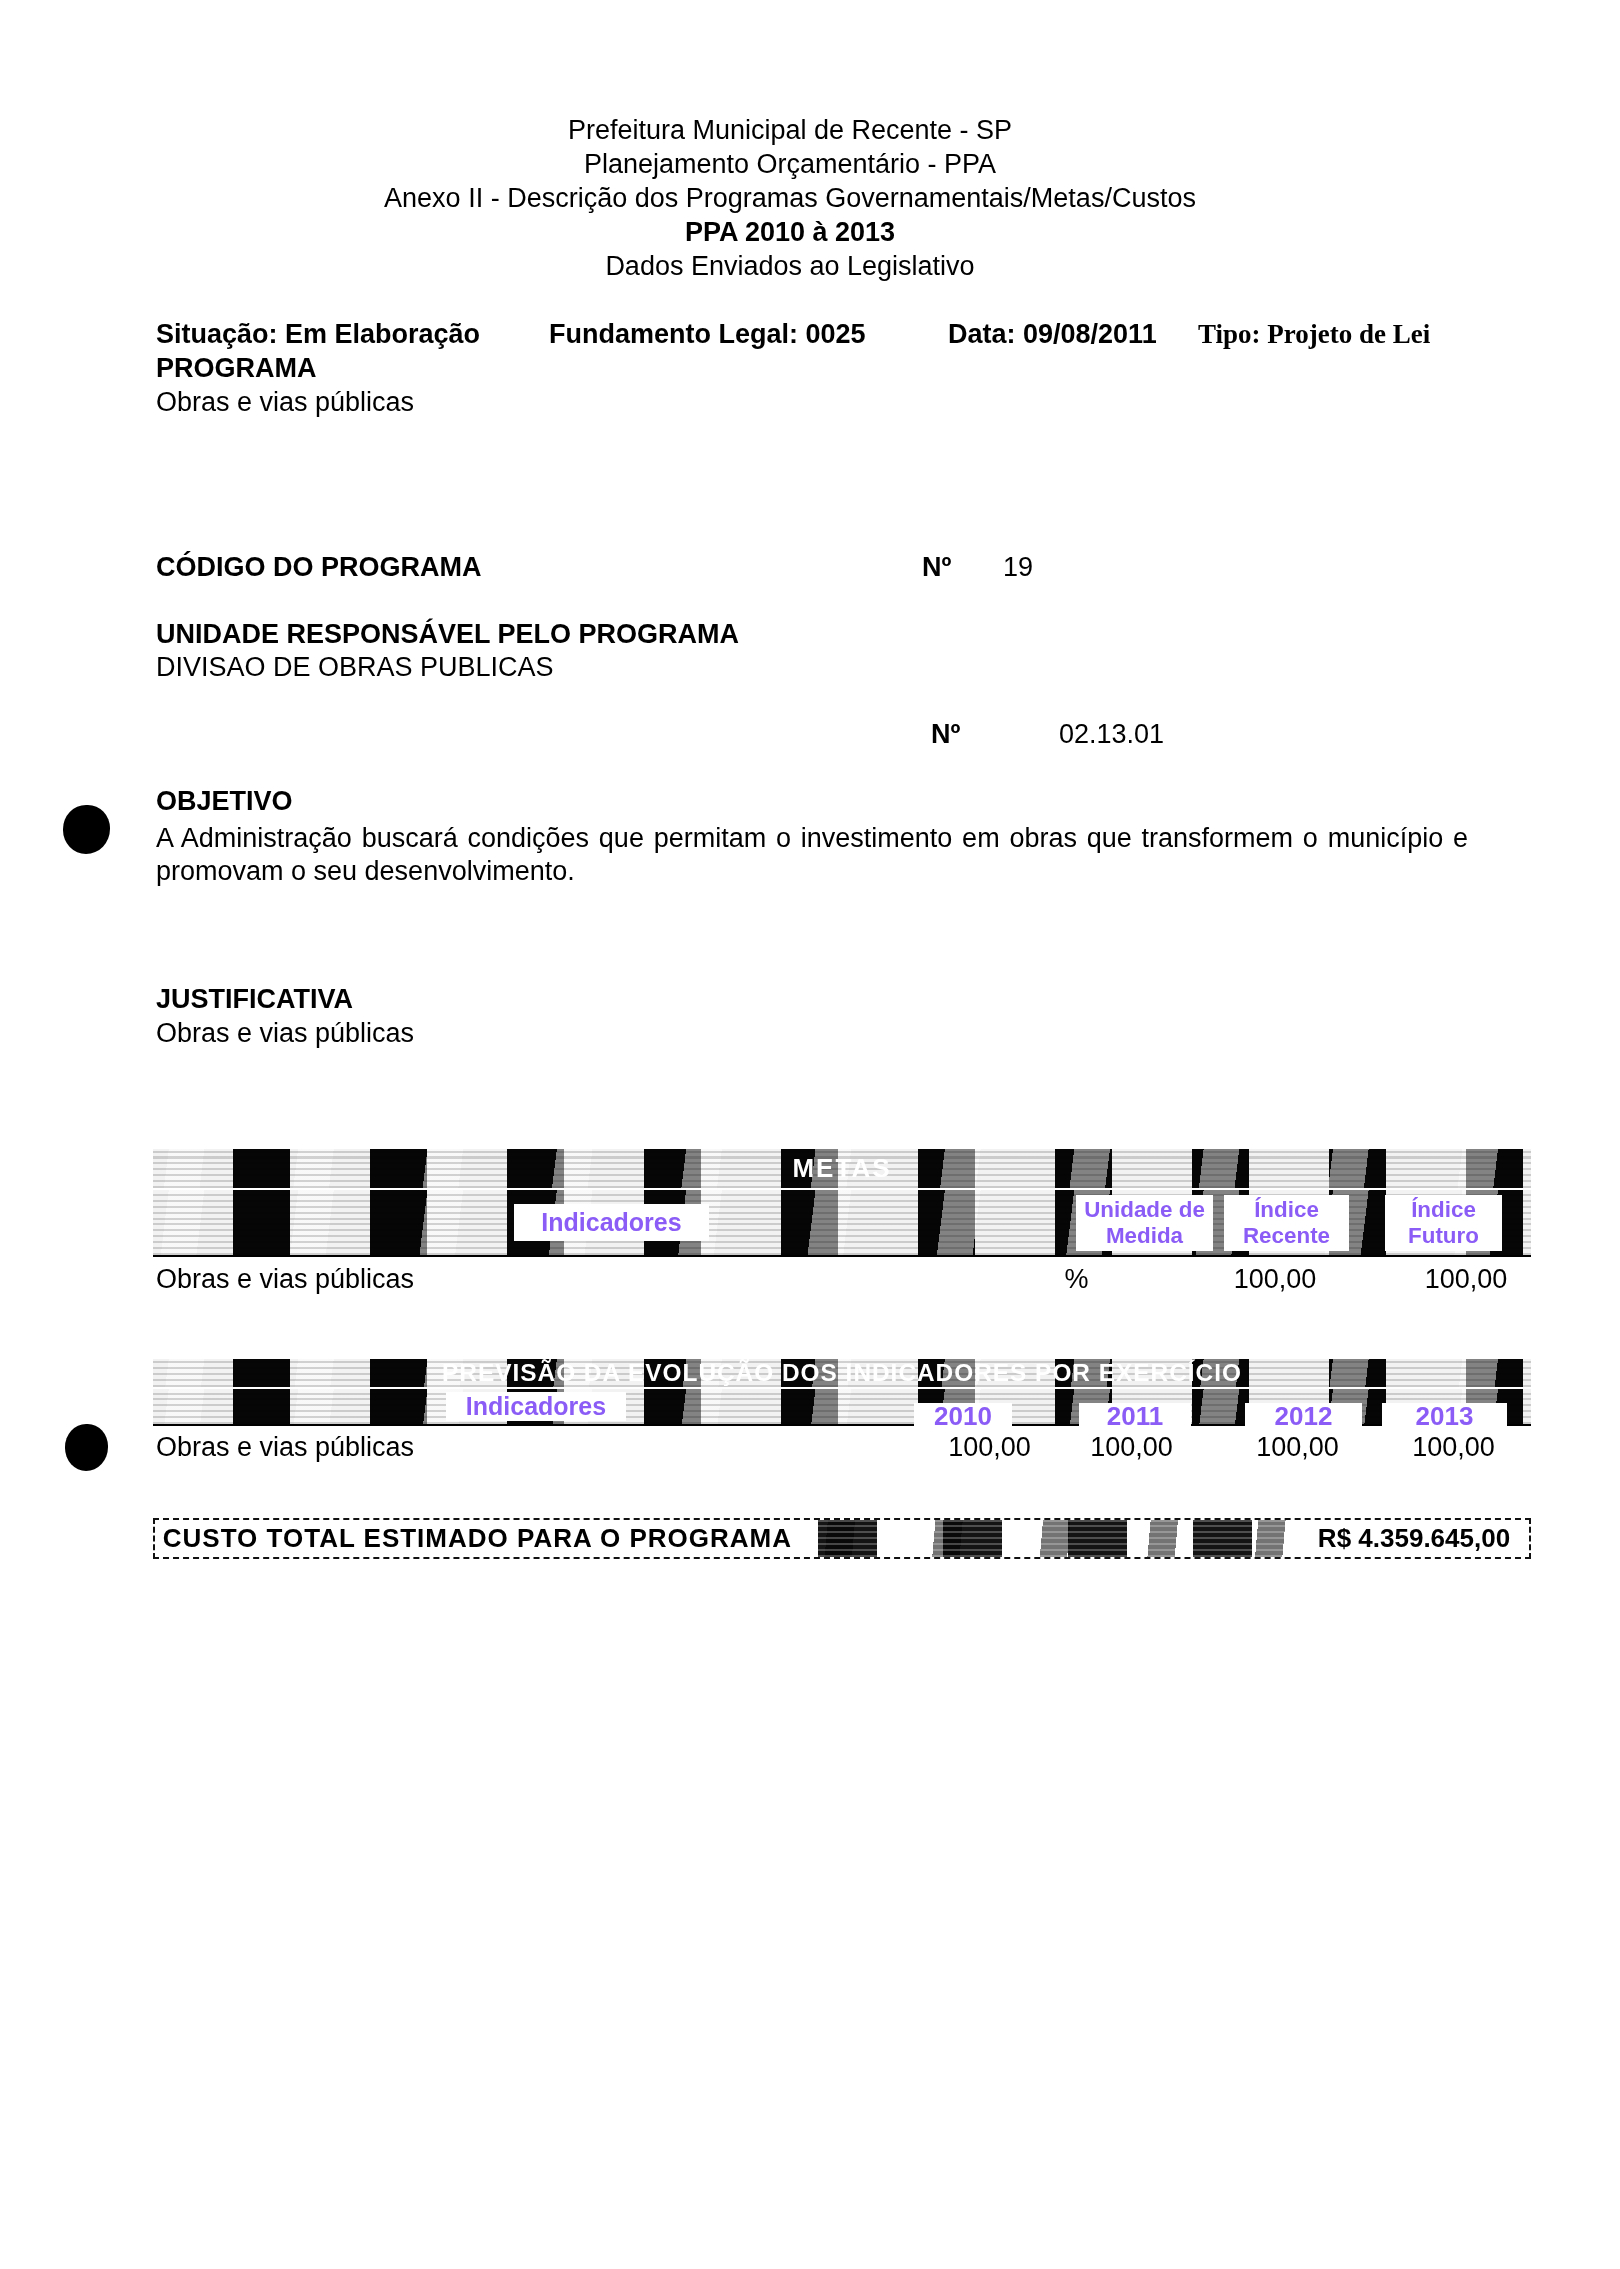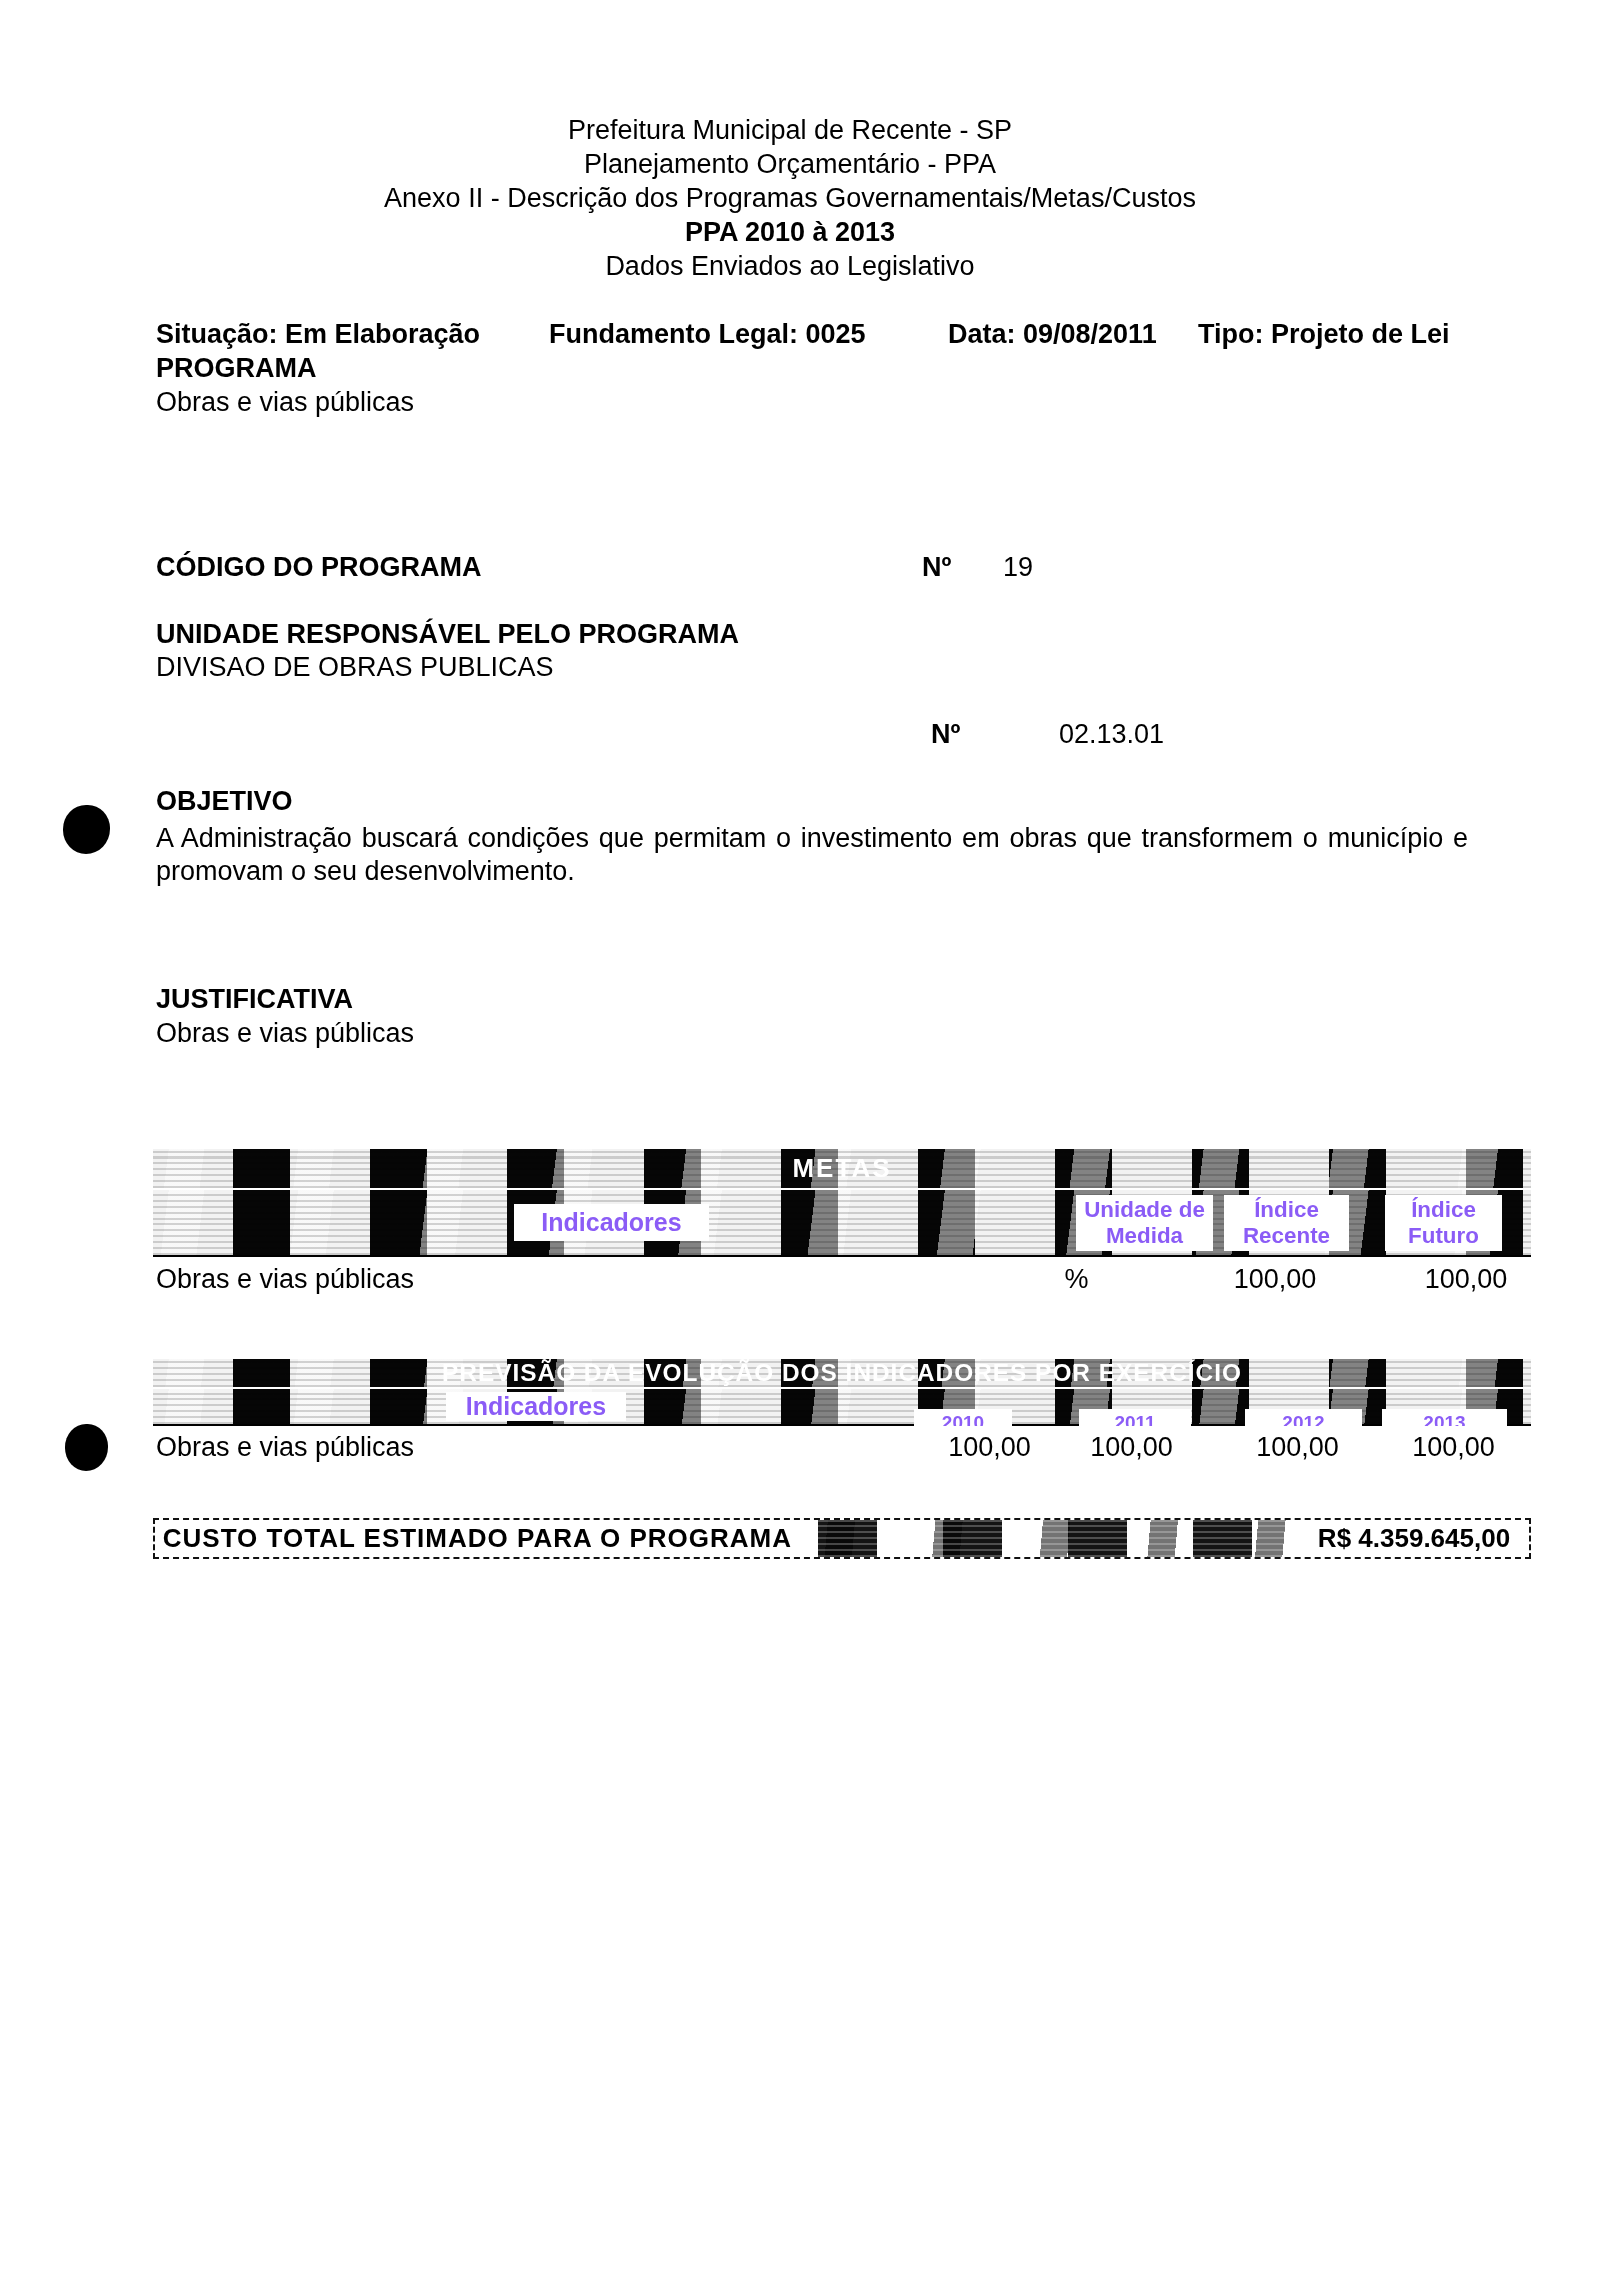--- a/index.html
+++ b/index.html
@@ -17,21 +17,21 @@
 
   
   .doc-header{position:absolute;left:156px;top:113px;width:1268px;text-align:center;font-size:27px;line-height:34px;}
   .doc-header .hl{white-space:nowrap;}
   .doc-header .hl.b{font-weight:bold;}
 
   
   #meta-situacao{left:156px;top:318px;}
   #meta-fundamento{left:549px;top:318px;}
   #meta-data{left:948px;top:318px;}
-  #meta-tipo{left:1198px;top:318px;}
+  #meta-tipo{left:1198px;top:318px;font-family:Liberation Serif, serif;}
 
   #programa-label{left:156px;top:352px;}
   #programa-value{left:156px;top:386px;}
 
   #cod-prog-label{left:156px;top:551px;}
   #cod-prog-n{left:922px;top:551px;}
   #cod-prog-value{left:1003px;top:551px;}
 
   #unidade-label{left:156px;top:618px;}
   #unidade-value{left:156px;top:651px;}
@@ -85,21 +85,21 @@
   #metas-cell-unidade{left:865px;width:117px;text-align:center;}
   #metas-cell-recente{left:1049px;width:146px;text-align:center;}
   #metas-cell-futuro{left:1240px;width:146px;text-align:center;}
 
   
   #previsao-table{position:absolute;left:153px;top:1359px;width:1378px;}
   #previsao-title-row{position:relative;height:28px;line-height:28px;text-align:center;
     font-weight:bold;font-size:24.4px;letter-spacing:1px;border-bottom:2.9px solid #fff;}
   #previsao-cols-row{position:relative;height:35px;border-bottom:2px solid #000;}
   #previsao-col-indicadores{left:293px;top:2.9px;width:180px;font-size:25px;line-height:29px;}
-  .year-box{top:20px;font-size:19px;line-height:27px;}
+  .year-box{top:14px;font-size:26px;line-height:27px;}
   #previsao-col-ano-0{left:761px;width:98px;}
   #previsao-col-ano-1{left:926px;width:112px;}
   #previsao-col-ano-2{left:1092px;width:117px;}
   #previsao-col-ano-3{left:1229px;width:125px;}
   #previsao-body-row{position:relative;height:43px;background:#fff;}
   #previsao-body-row .cell{position:absolute;top:5.9px;font-size:27px;white-space:nowrap;}
   #previsao-cell-indicador{left:2.9px;}
   #previsao-cell-v0{left:768px;width:137px;text-align:center;}
   #previsao-cell-v1{left:910px;width:137px;text-align:center;}
   #previsao-cell-v2{left:1076px;width:137px;text-align:center;}

